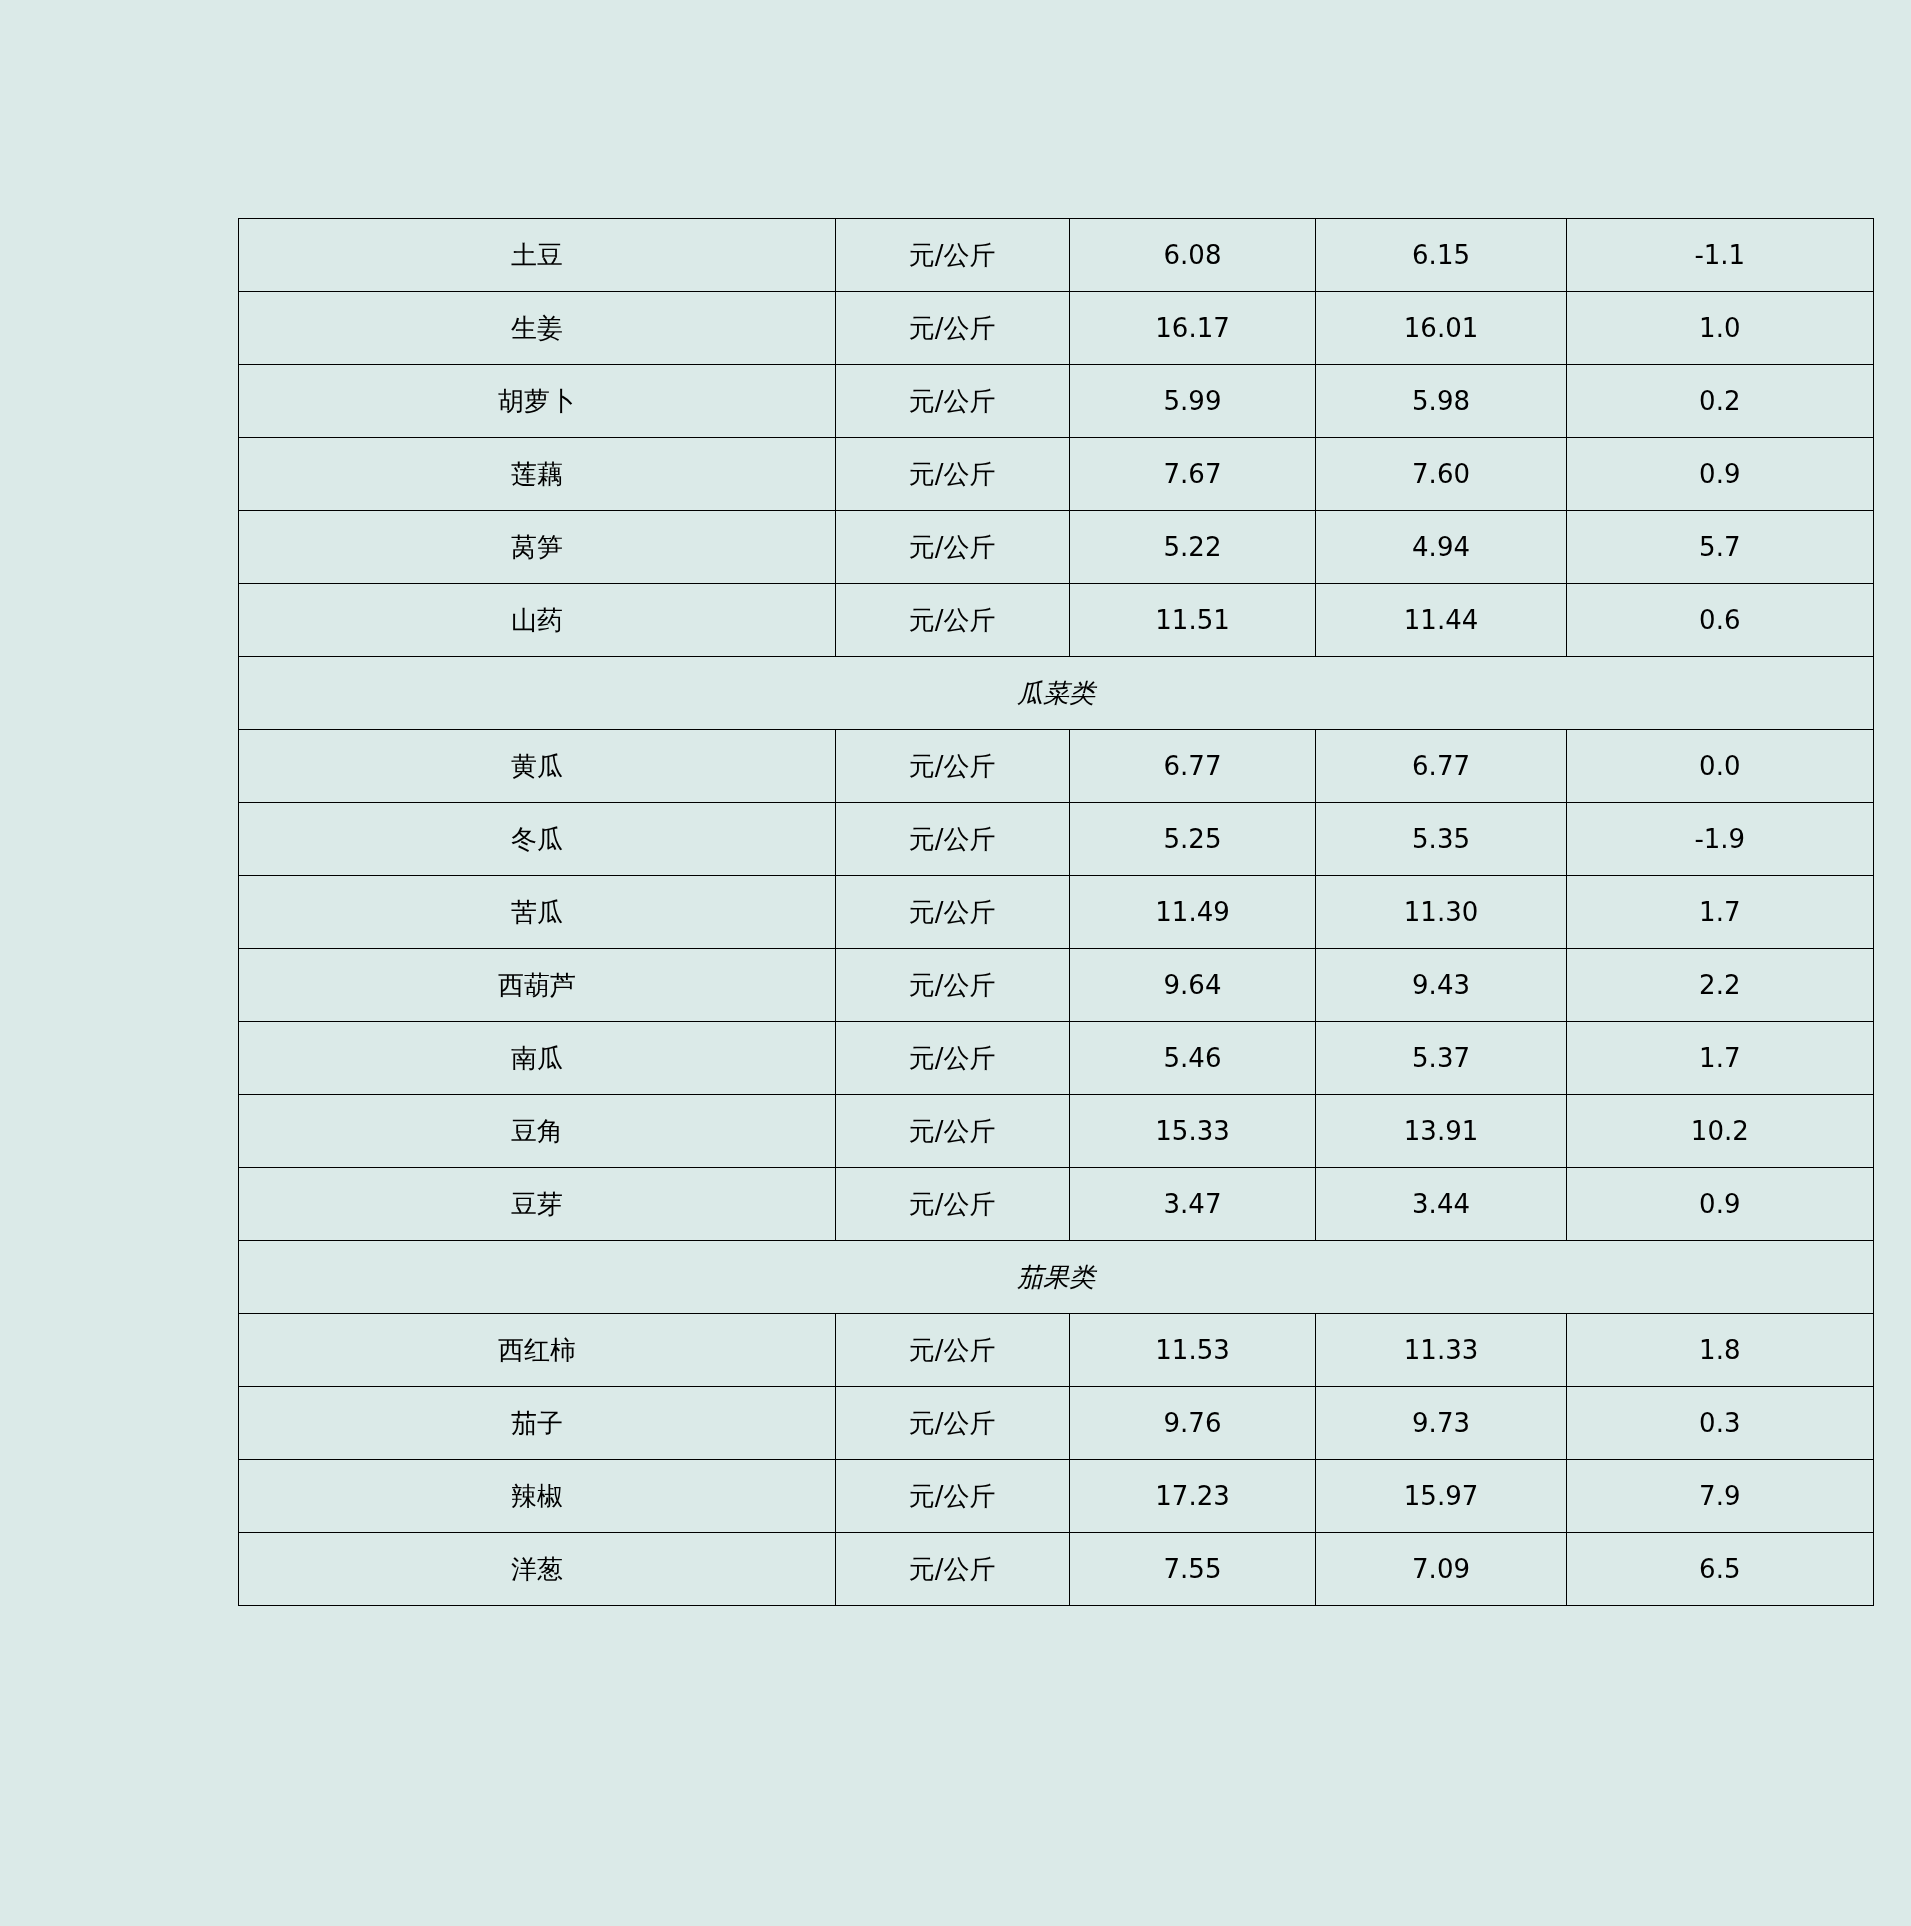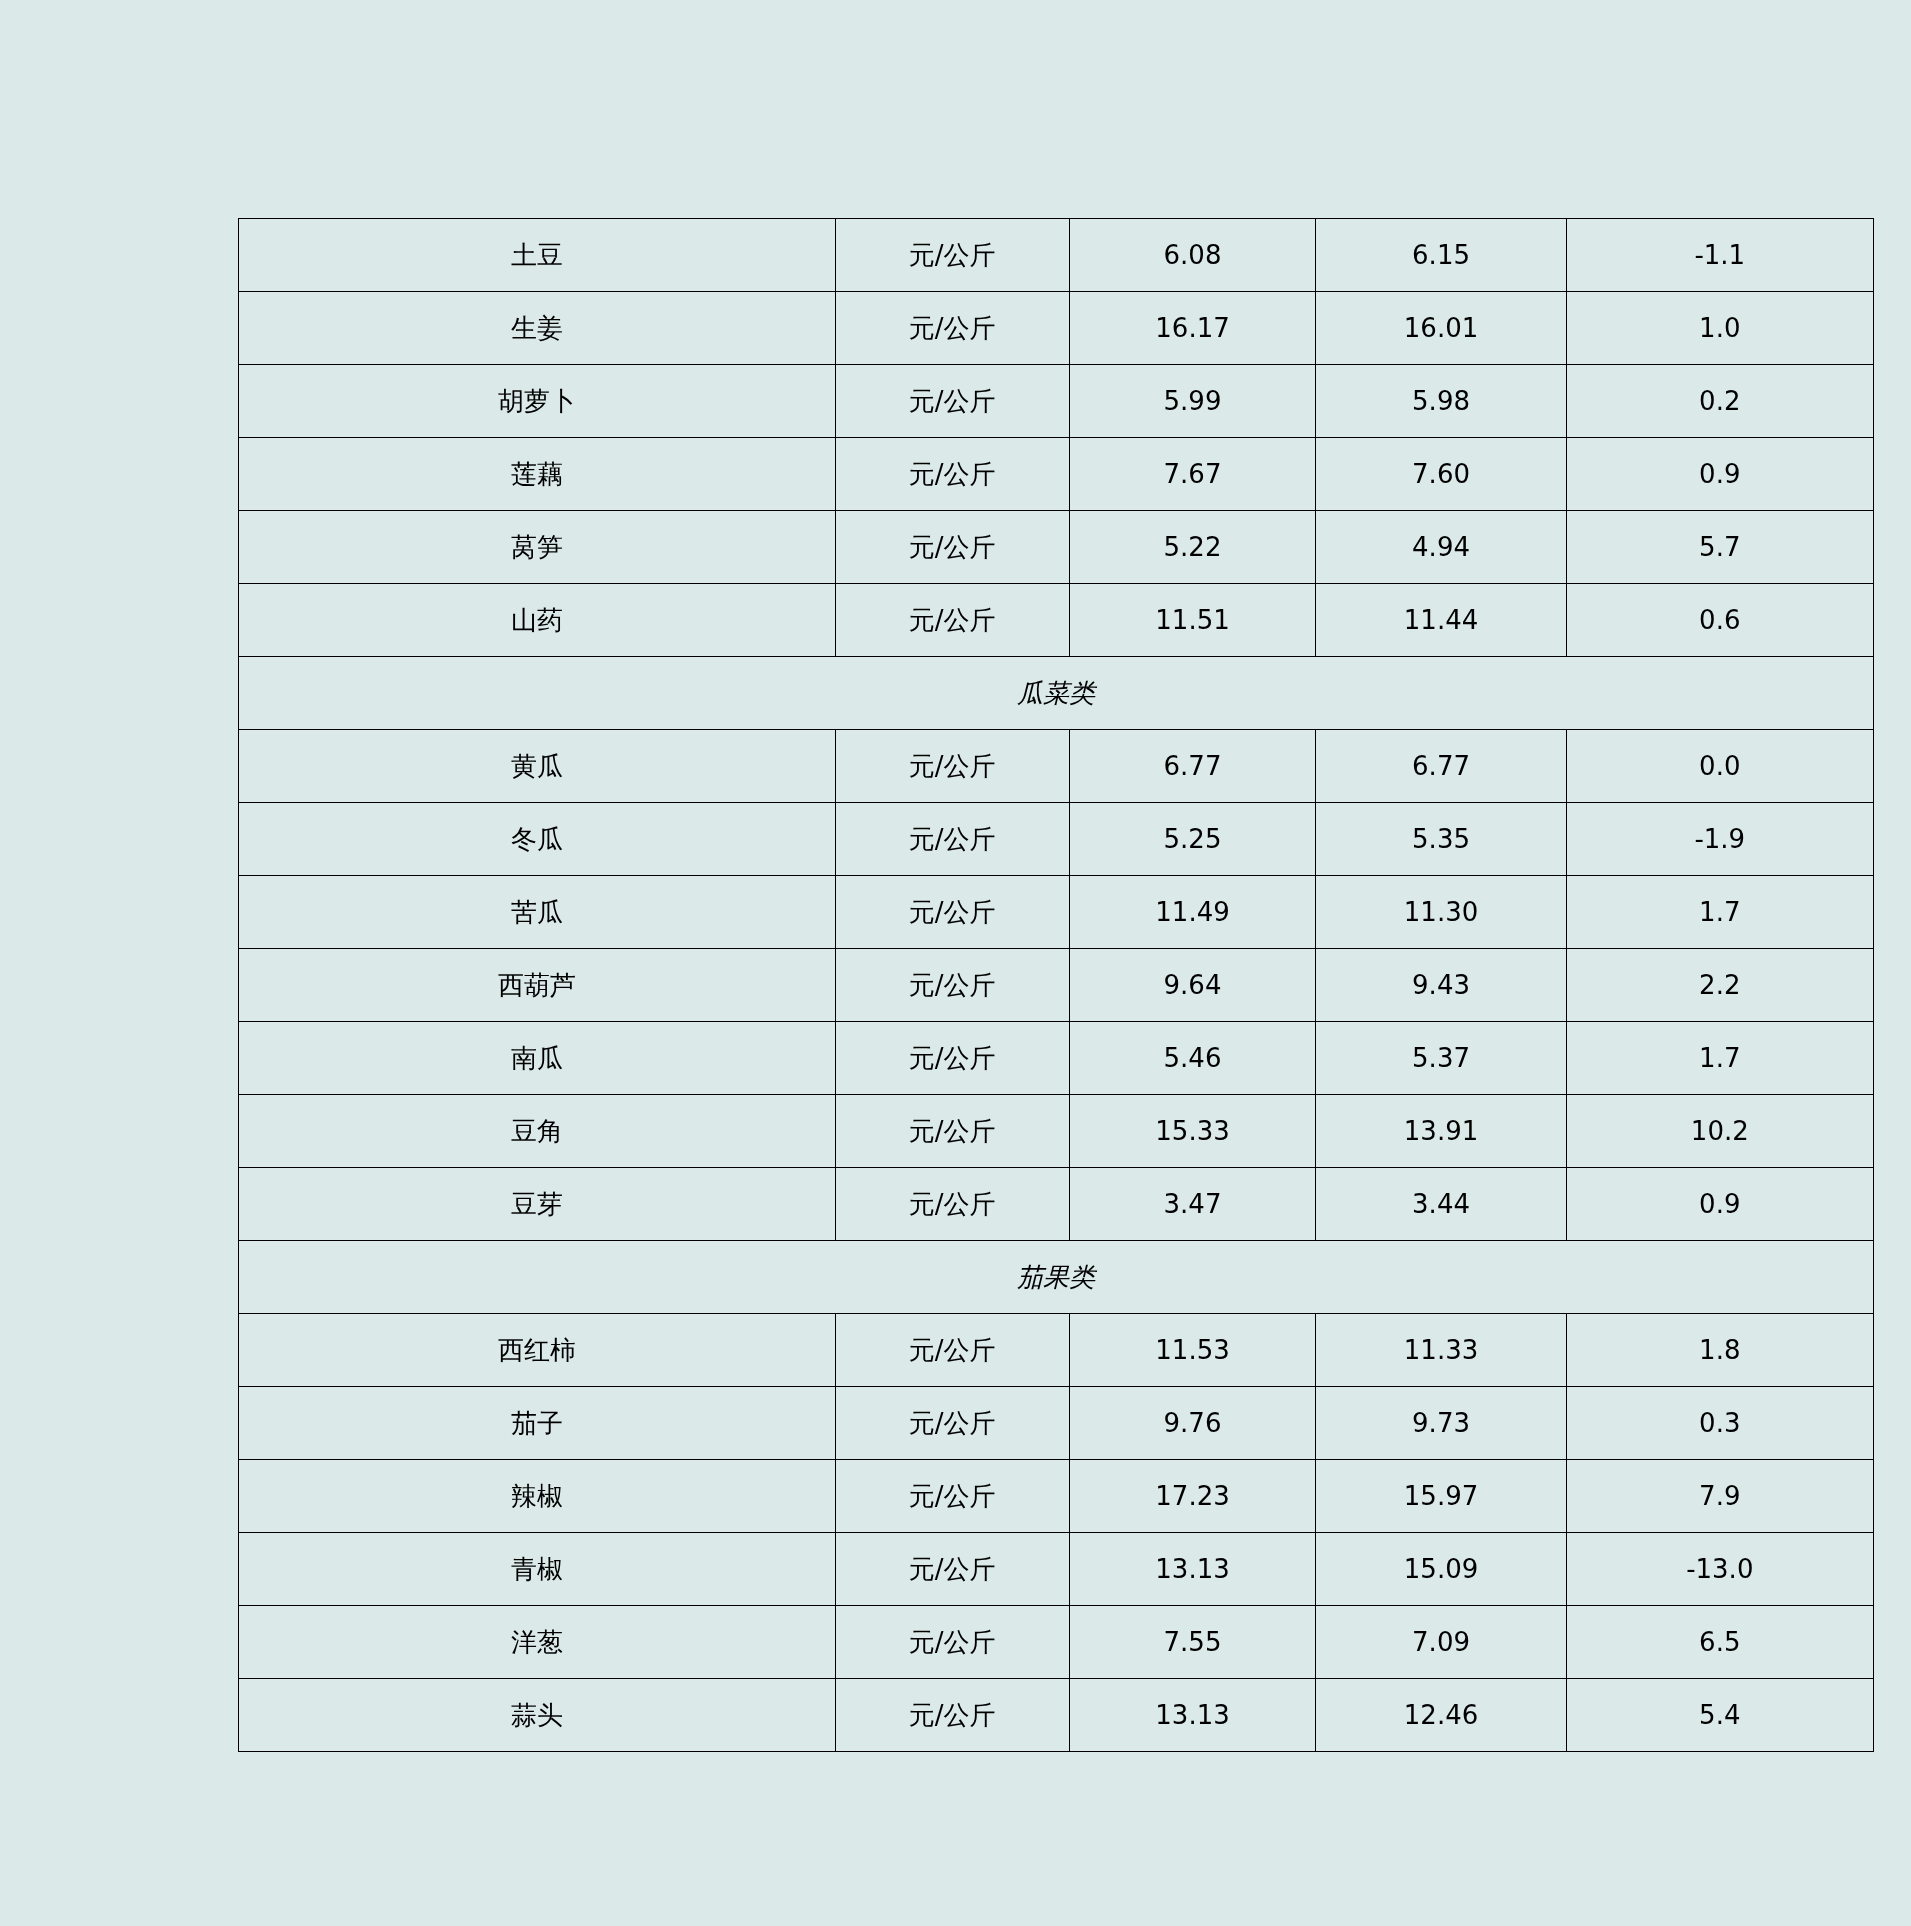--- a/index.html
+++ b/index.html
@@ -172,36 +172,22 @@
           <td>0.3</td>
         </tr>
         <tr class="item-row">
           <td>辣椒</td>
           <td>元/公斤</td>
           <td>17.23</td>
           <td>15.97</td>
           <td>7.9</td>
         </tr>
         <tr class="item-row">
-          <td>青椒</td>
-          <td>元/公斤</td>
-          <td>13.13</td>
-          <td>15.09</td>
-          <td>-13.0</td>
-        </tr>
-        <tr class="item-row">
           <td>洋葱</td>
           <td>元/公斤</td>
           <td>7.55</td>
           <td>7.09</td>
           <td>6.5</td>
-        </tr>
-        <tr class="item-row">
-          <td>蒜头</td>
-          <td>元/公斤</td>
-          <td>13.13</td>
-          <td>12.46</td>
-          <td>5.4</td>
         </tr>
       </tbody>
   </table>
 </div>
 
 
 </body></html>

